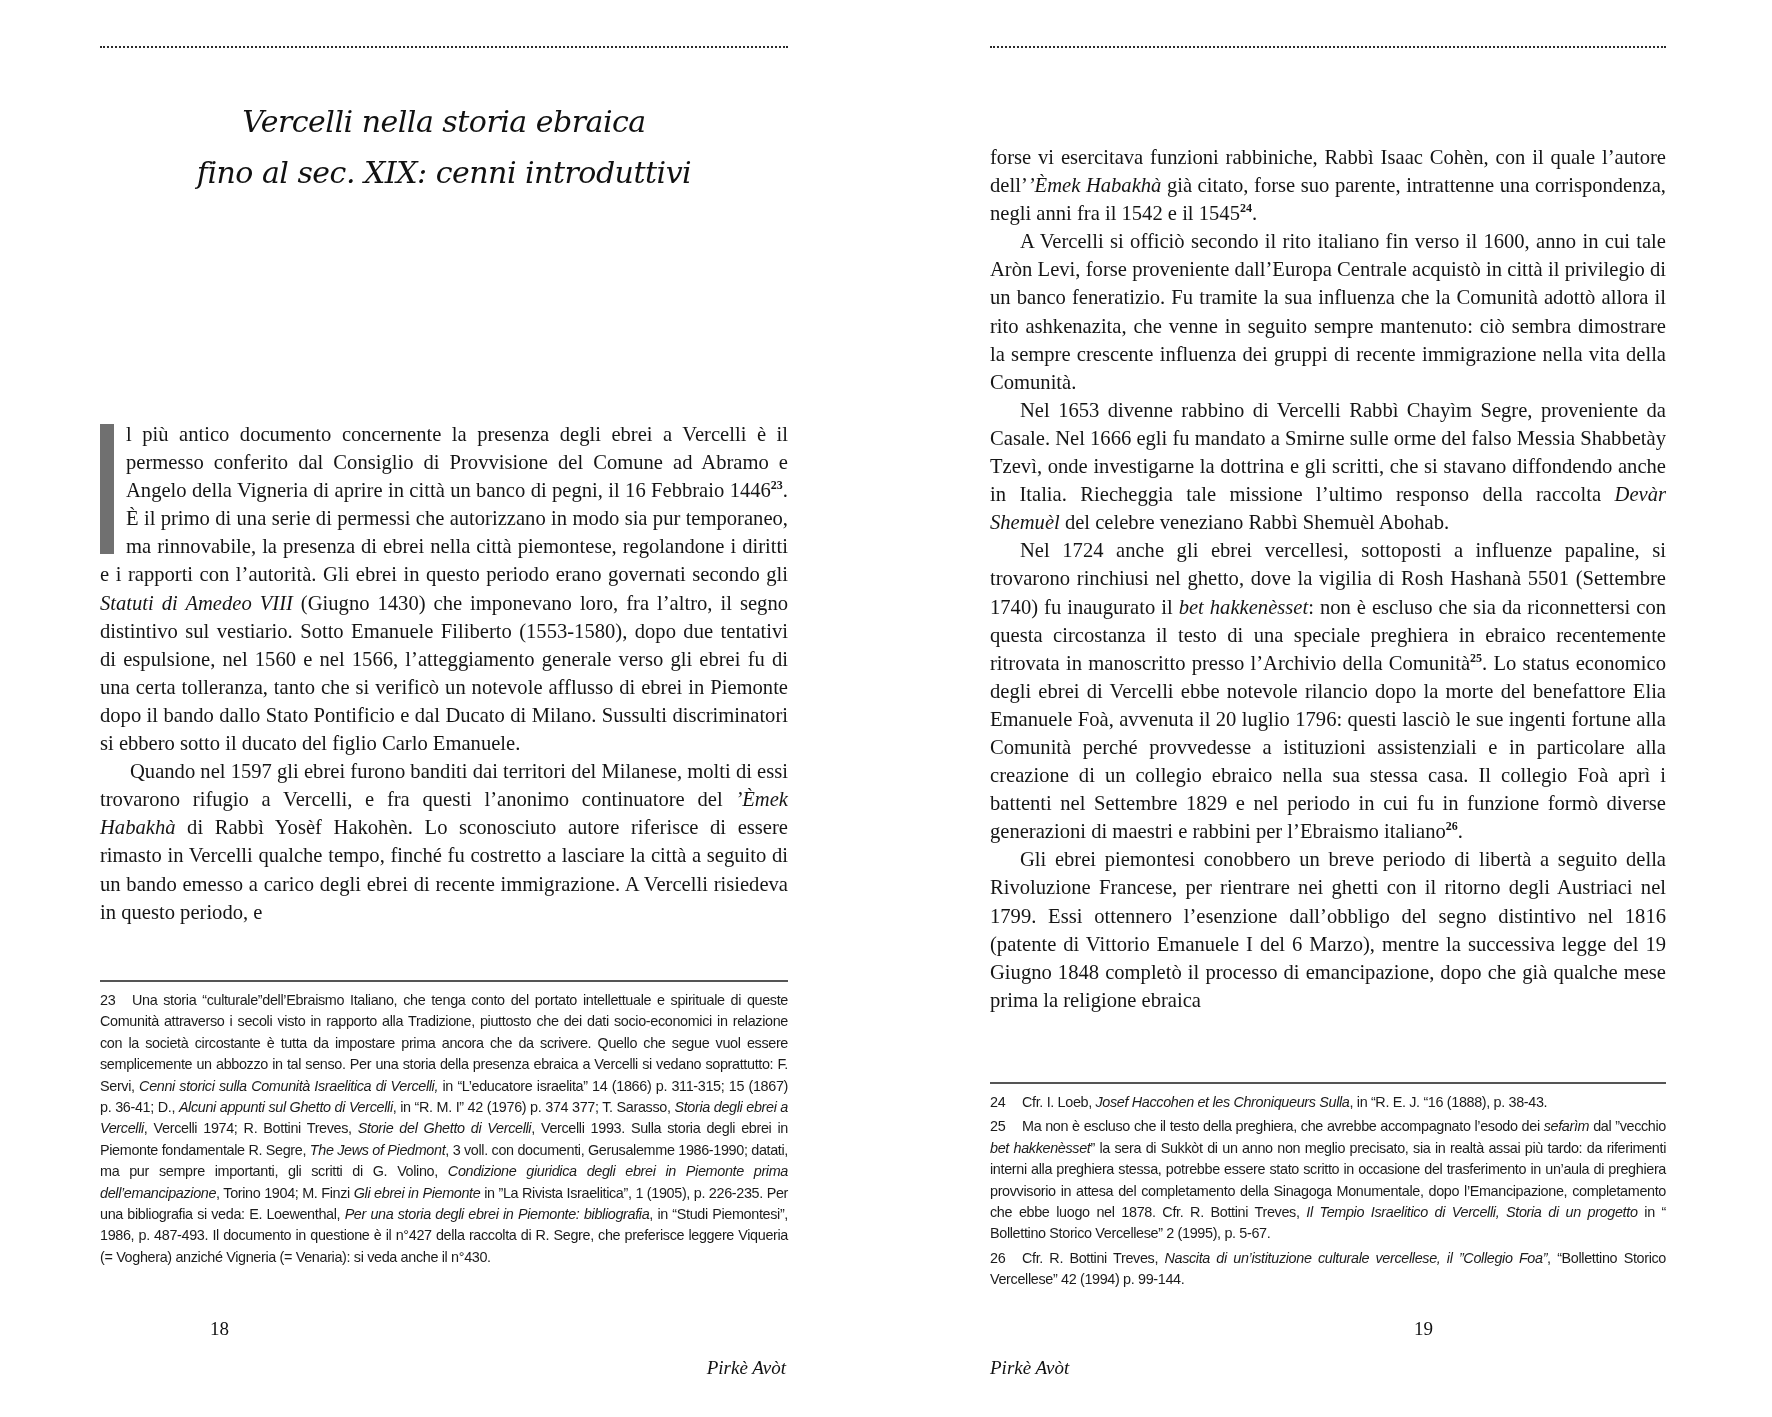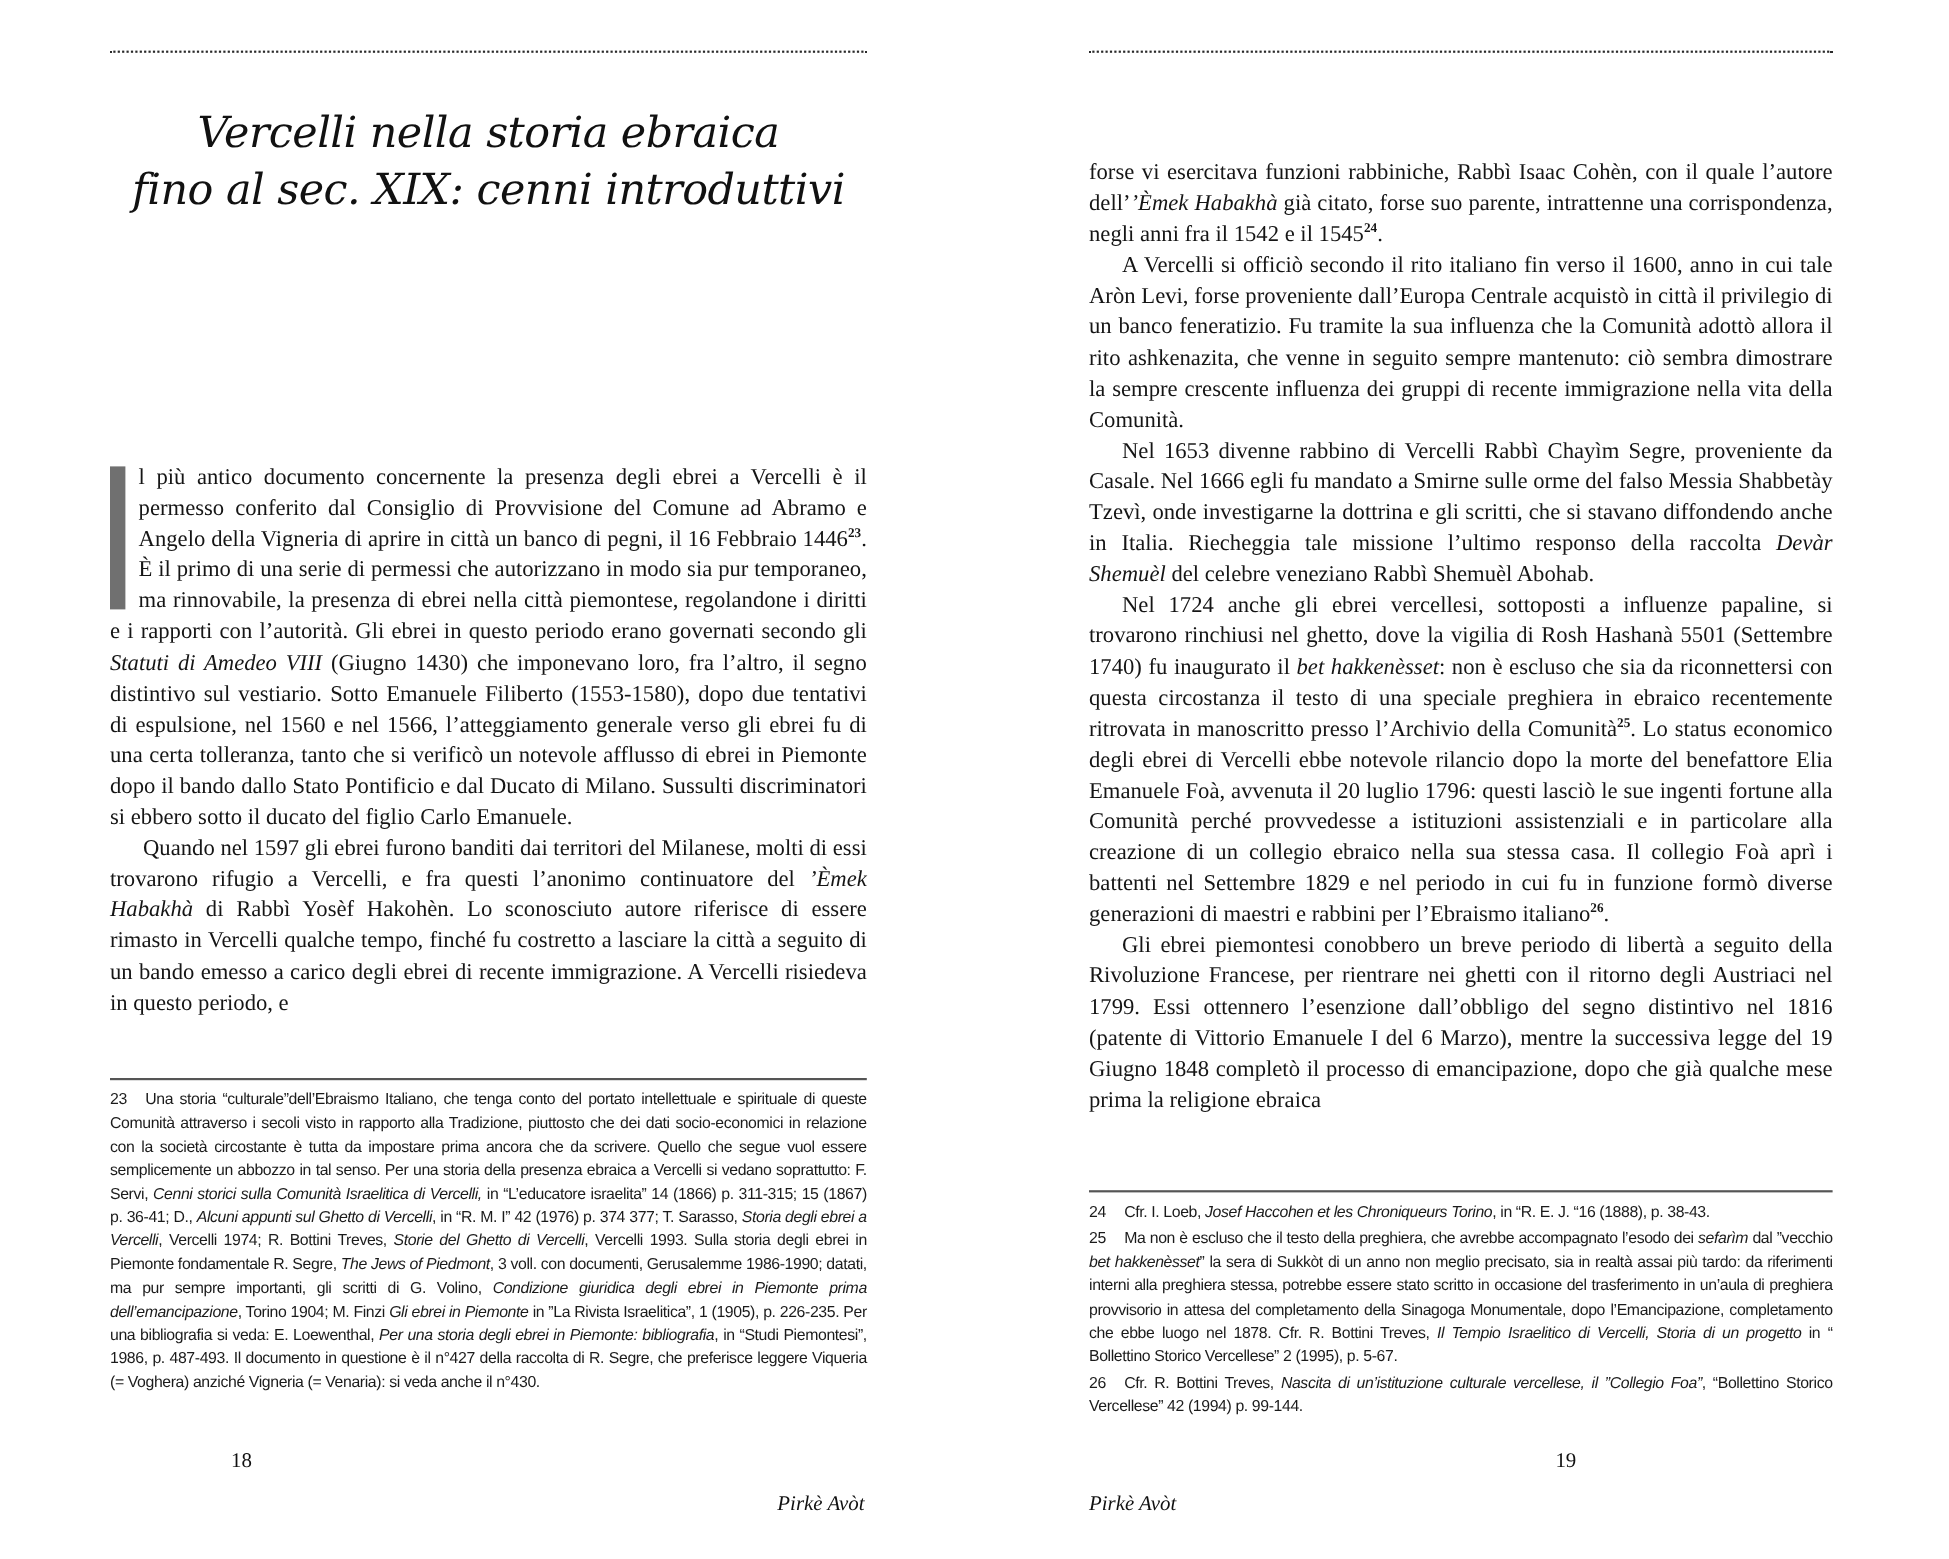--- a/index.html
+++ b/index.html
@@ -5,21 +5,21 @@
   html, body { margin: 0; padding: 0; background: #ffffff; }
   body { width: 1772px; height: 1417px; position: relative; overflow: hidden; color: #161616; }
   .page { position: absolute; top: 0; height: 1417px; }
   #page-left { left: 0; width: 886px; }
   #page-right { left: 886px; width: 886px; }
   .dots { position: absolute; top: 46px; height: 0; border-top: 2px dotted #2a2a2a; }
   #page-left .dots { left: 100px; width: 688px; }
   #page-right .dots { left: 104px; width: 676px; }
 
   .title { position: absolute; left: 100px; width: 688px; top: 96px; text-align: center;
-           font-family: "DejaVu Serif", serif; font-style: italic; font-size: 39px; line-height: 51px;
+           font-family: "DejaVu Serif", serif; font-style: italic; font-size: 30px; line-height: 51px;
            color: #111; letter-spacing: -0.5px; }
 
   .body { position: absolute; font-family: "Liberation Serif", serif; font-size: 20.6px;
           line-height: 28.1px; text-align: justify; color: #151515; hyphens: manual; margin-top: 46px; }
   #page-left .body { left: 100px; width: 688px; top: 374px; }
   #page-right .body { left: 104px; width: 676px; top: 97px; }
   .body p { margin: 0; text-indent: 30px; }
   .body p.first { text-indent: 0; }
   .body sup { font-size: 12px; font-weight: bold; line-height: 0; vertical-align: 8px; }
   .dropcap { float: left; width: 14px; height: 130px; background: #707070; margin: 4px 12px 0 0; }
@@ -68,19 +68,19 @@
   <div class="dots"></div>
   <div class="body" id="right-body">
       <p class="first"><span>forse vi esercitava funzioni rabbiniche, Rabbì Isaac Cohèn, con il quale l’autore dell’</span><i>’Èmek Habakhà</i><span> già citato, forse suo parente, intrattenne una corrispondenza, negli anni fra il 1542 e il 1545</span><sup>24</sup><span>.</span></p>
       <p><span>A Vercelli si officiò secondo il rito italiano fin verso il 1600, anno in cui tale Aròn Levi, forse proveniente dall’Europa Centrale acquistò in città il privilegio di un banco feneratizio. Fu tramite la sua influenza che la Comunità adottò allora il rito ashkenazita, che venne in seguito sempre mantenuto: ciò sembra dimostrare la sempre crescente influenza dei gruppi di recente immigrazione nella vita della Comunità.</span></p>
       <p><span>Nel 1653 divenne rabbino di Vercelli Rabbì Chayìm Segre, proveniente da Casale. Nel 1666 egli fu mandato a Smirne sulle orme del falso Messia Shabbetày Tzevì, onde investigarne la dottrina e gli scritti, che si stavano diffondendo anche in Italia. Riecheggia tale missione l’ultimo responso della raccolta </span><i>Devàr Shemuèl</i><span> del celebre veneziano Rabbì Shemuèl Abohab.</span></p>
       <p><span>Nel 1724 anche gli ebrei vercellesi, sottoposti a influenze papaline, si trovarono rinchiusi nel ghetto, dove la vigilia di Rosh Hashanà 5501 (Settembre 1740) fu inaugurato il </span><i>bet hakkenèsset</i><span>: non è escluso che sia da riconnettersi con questa circostanza il testo di una speciale preghiera in ebraico recentemente ritrovata in manoscritto presso l’Archivio della Comunità</span><sup>25</sup><span>. Lo status economico degli ebrei di Vercelli ebbe notevole rilancio dopo la morte del benefattore Elia Emanuele Foà, avvenuta il 20 luglio 1796: questi lasciò le sue ingenti fortune alla Comunità perché provvedesse a istituzioni assistenziali e in particolare alla creazione di un collegio ebraico nella sua stessa casa. Il collegio Foà aprì i battenti nel Settembre 1829 e nel periodo in cui fu in funzione formò diverse generazioni di maestri e rabbini per l’Ebraismo italiano</span><sup>26</sup><span>.</span></p>
       <p><span>Gli ebrei piemontesi conobbero un breve periodo di libertà a seguito della Rivoluzione Francese, per rientrare nei ghetti con il ritorno degli Austriaci nel 1799. Essi ottennero l’esenzione dall’obbligo del segno distintivo nel 1816 (patente di Vittorio Emanuele I del 6 Marzo), mentre la successiva legge del 19 Giugno 1848 completò il processo di emancipazione, dopo che già qualche mese prima la religione ebraica</span></p>
     </div>
   <div class="rule"></div>
   <div class="notes" id="right-notes">
-      <p><span class="num">24</span><span>Cfr. I. Loeb, </span><i>Josef Haccohen et les Chroniqueurs Torino</i><span>, in “R. E. J. “16 (1888), p. 38-43.</span></p>
+      <p><span class="num">24</span><span>Cfr. I. Loeb, </span><i>Josef Haccohen et les Chroniqueurs Sulla</i><span>, in “R. E. J. “16 (1888), p. 38-43.</span></p>
       <p><span class="num">25</span><span>Ma non è escluso che il testo della preghiera, che avrebbe accompagnato l’esodo dei </span><i>sefarìm</i><span> dal ”vecchio </span><i>bet hakkenèsset</i><span>” la sera di Sukkòt di un anno non meglio precisato, sia in realtà assai più tardo: da riferimenti interni alla preghiera stessa, potrebbe essere stato scritto in occasione del trasferimento in un’aula di preghiera provvisorio in attesa del completamento della Sinagoga Monumentale, dopo l’Emancipazione, completamento che ebbe luogo nel 1878. Cfr. R. Bottini Treves, </span><i>Il Tempio Israelitico di Vercelli, Storia di un progetto</i><span> in “ Bollettino Storico Vercellese” 2 (1995), p. 5-67.</span></p>
       <p><span class="num">26</span><span>Cfr. R. Bottini Treves, </span><i>Nascita di un’istituzione culturale vercellese, il ”Collegio Foa”</i><span>, “Bollettino Storico Vercellese” 42 (1994) p. 99-144.</span></p>
     </div>
   <div class="runhead">Pirkè Avòt</div>
   <div class="folio">19</div>
 </div>
 
 </body></html>

